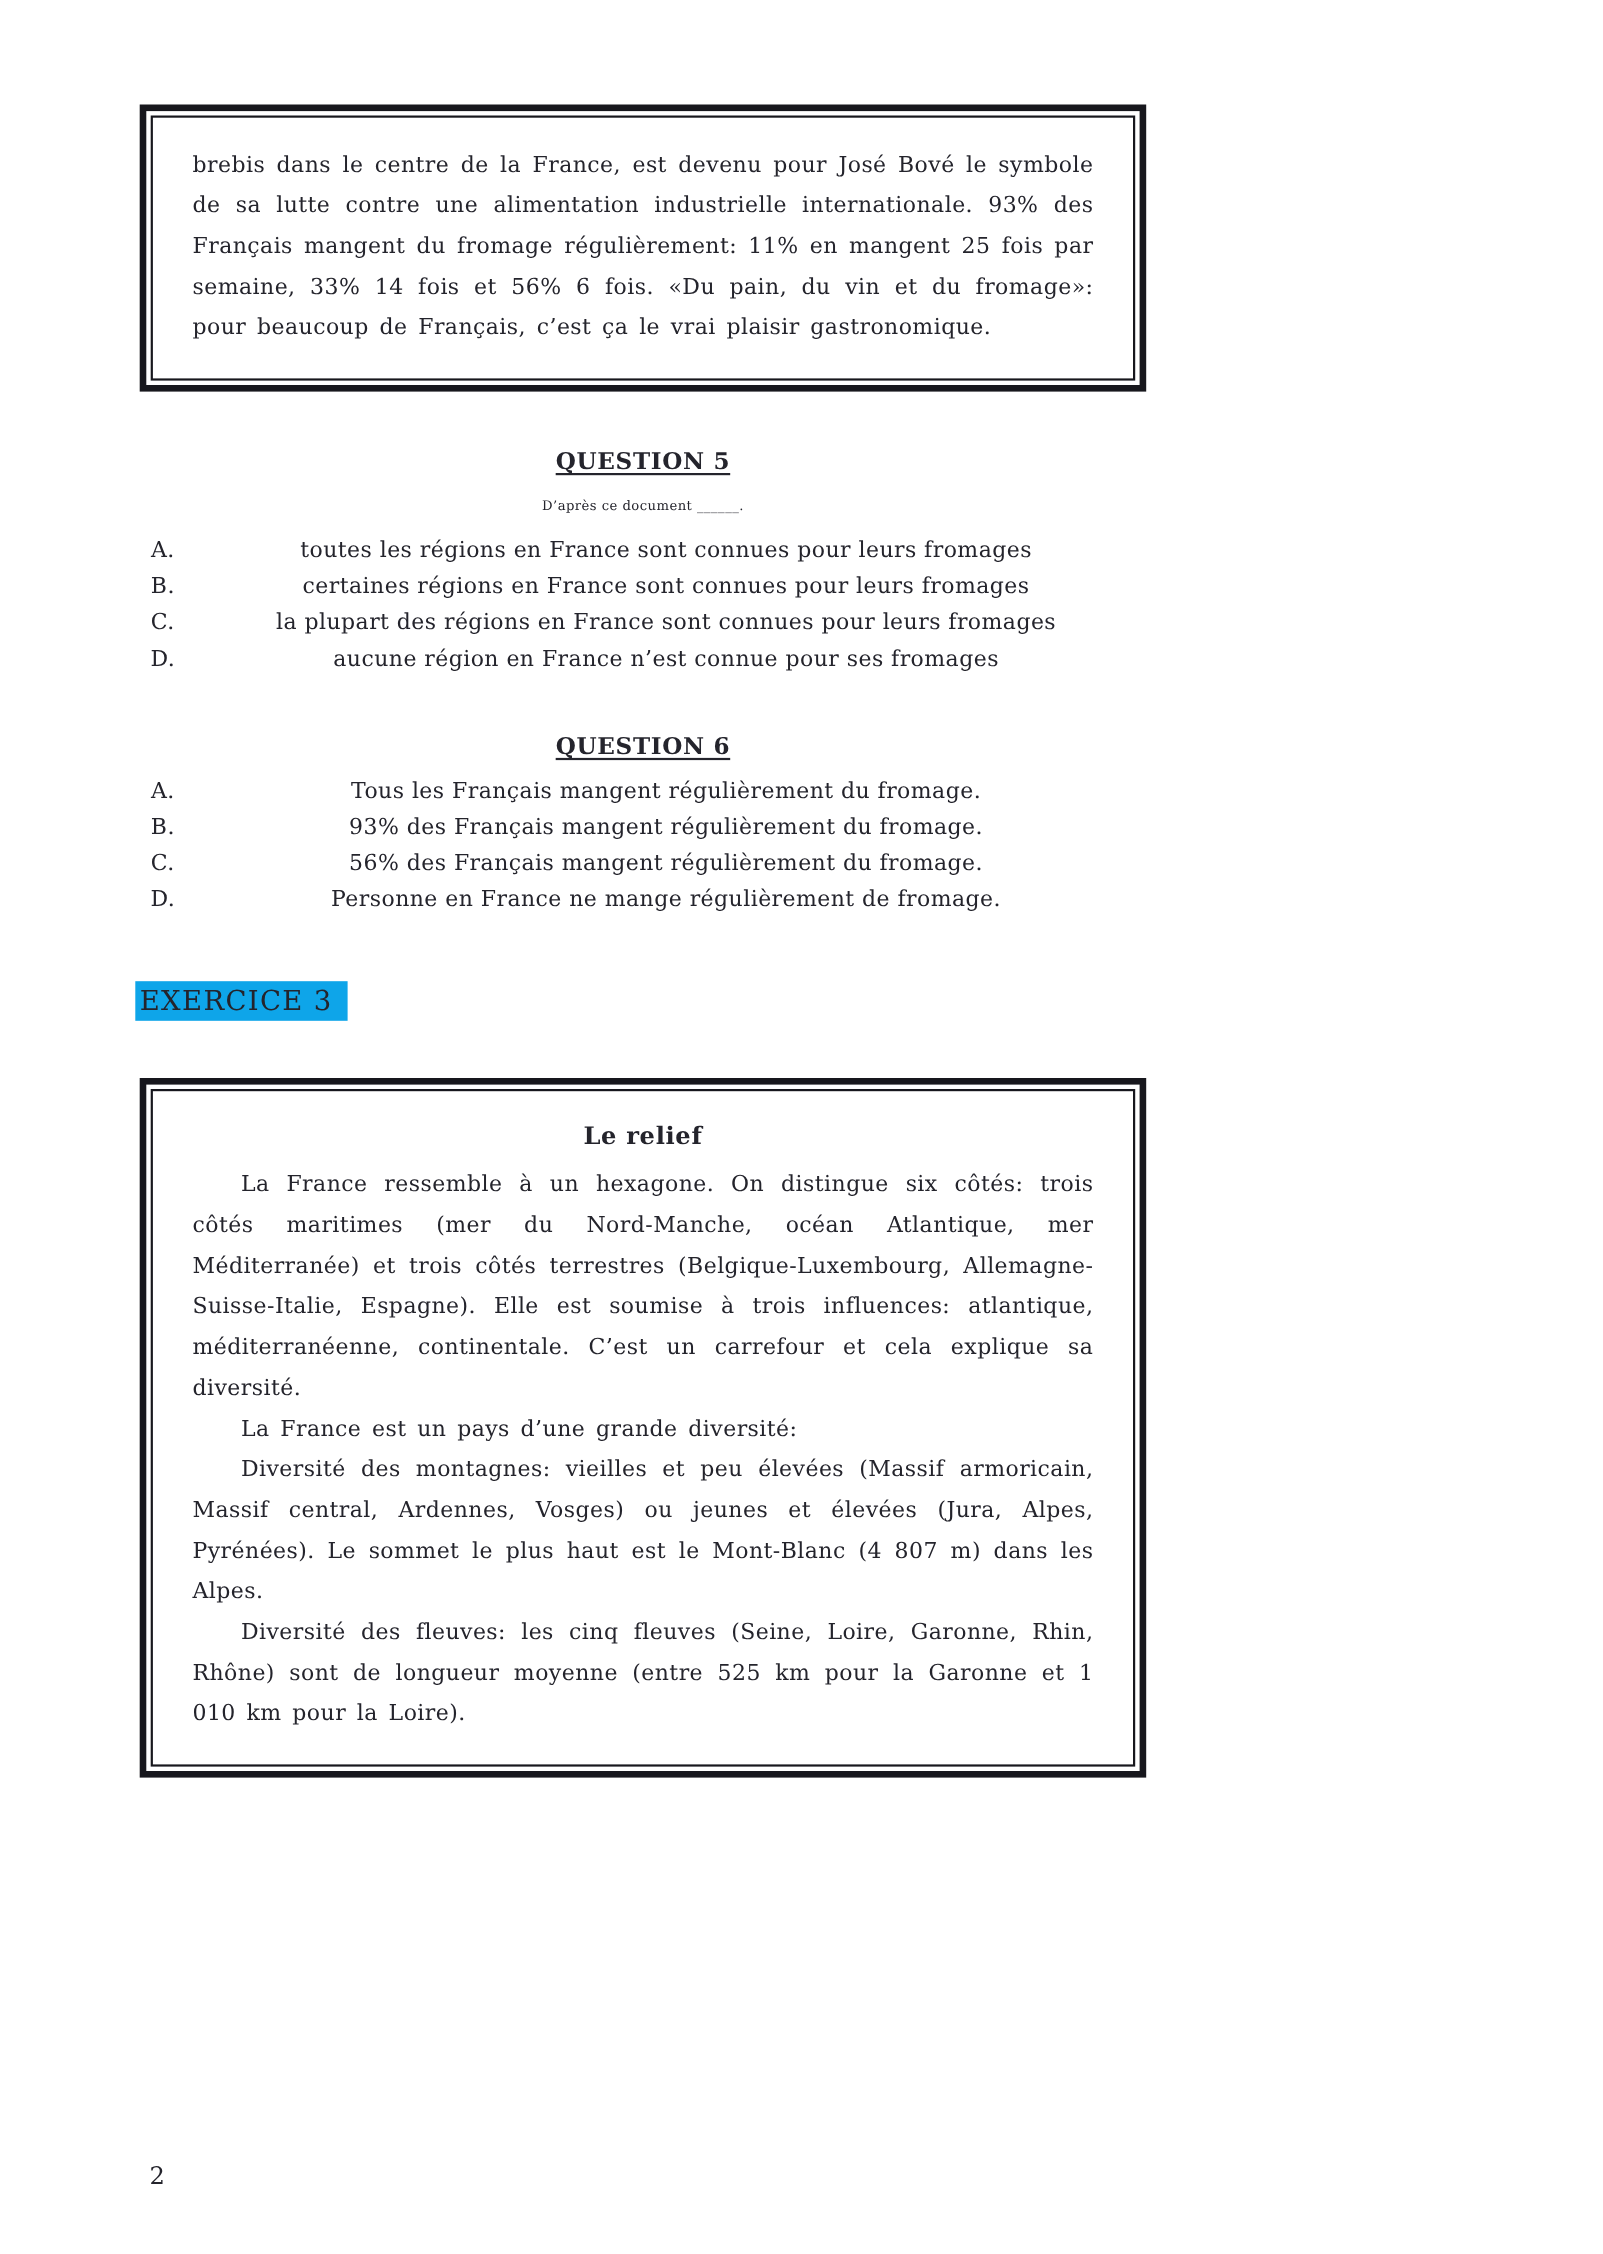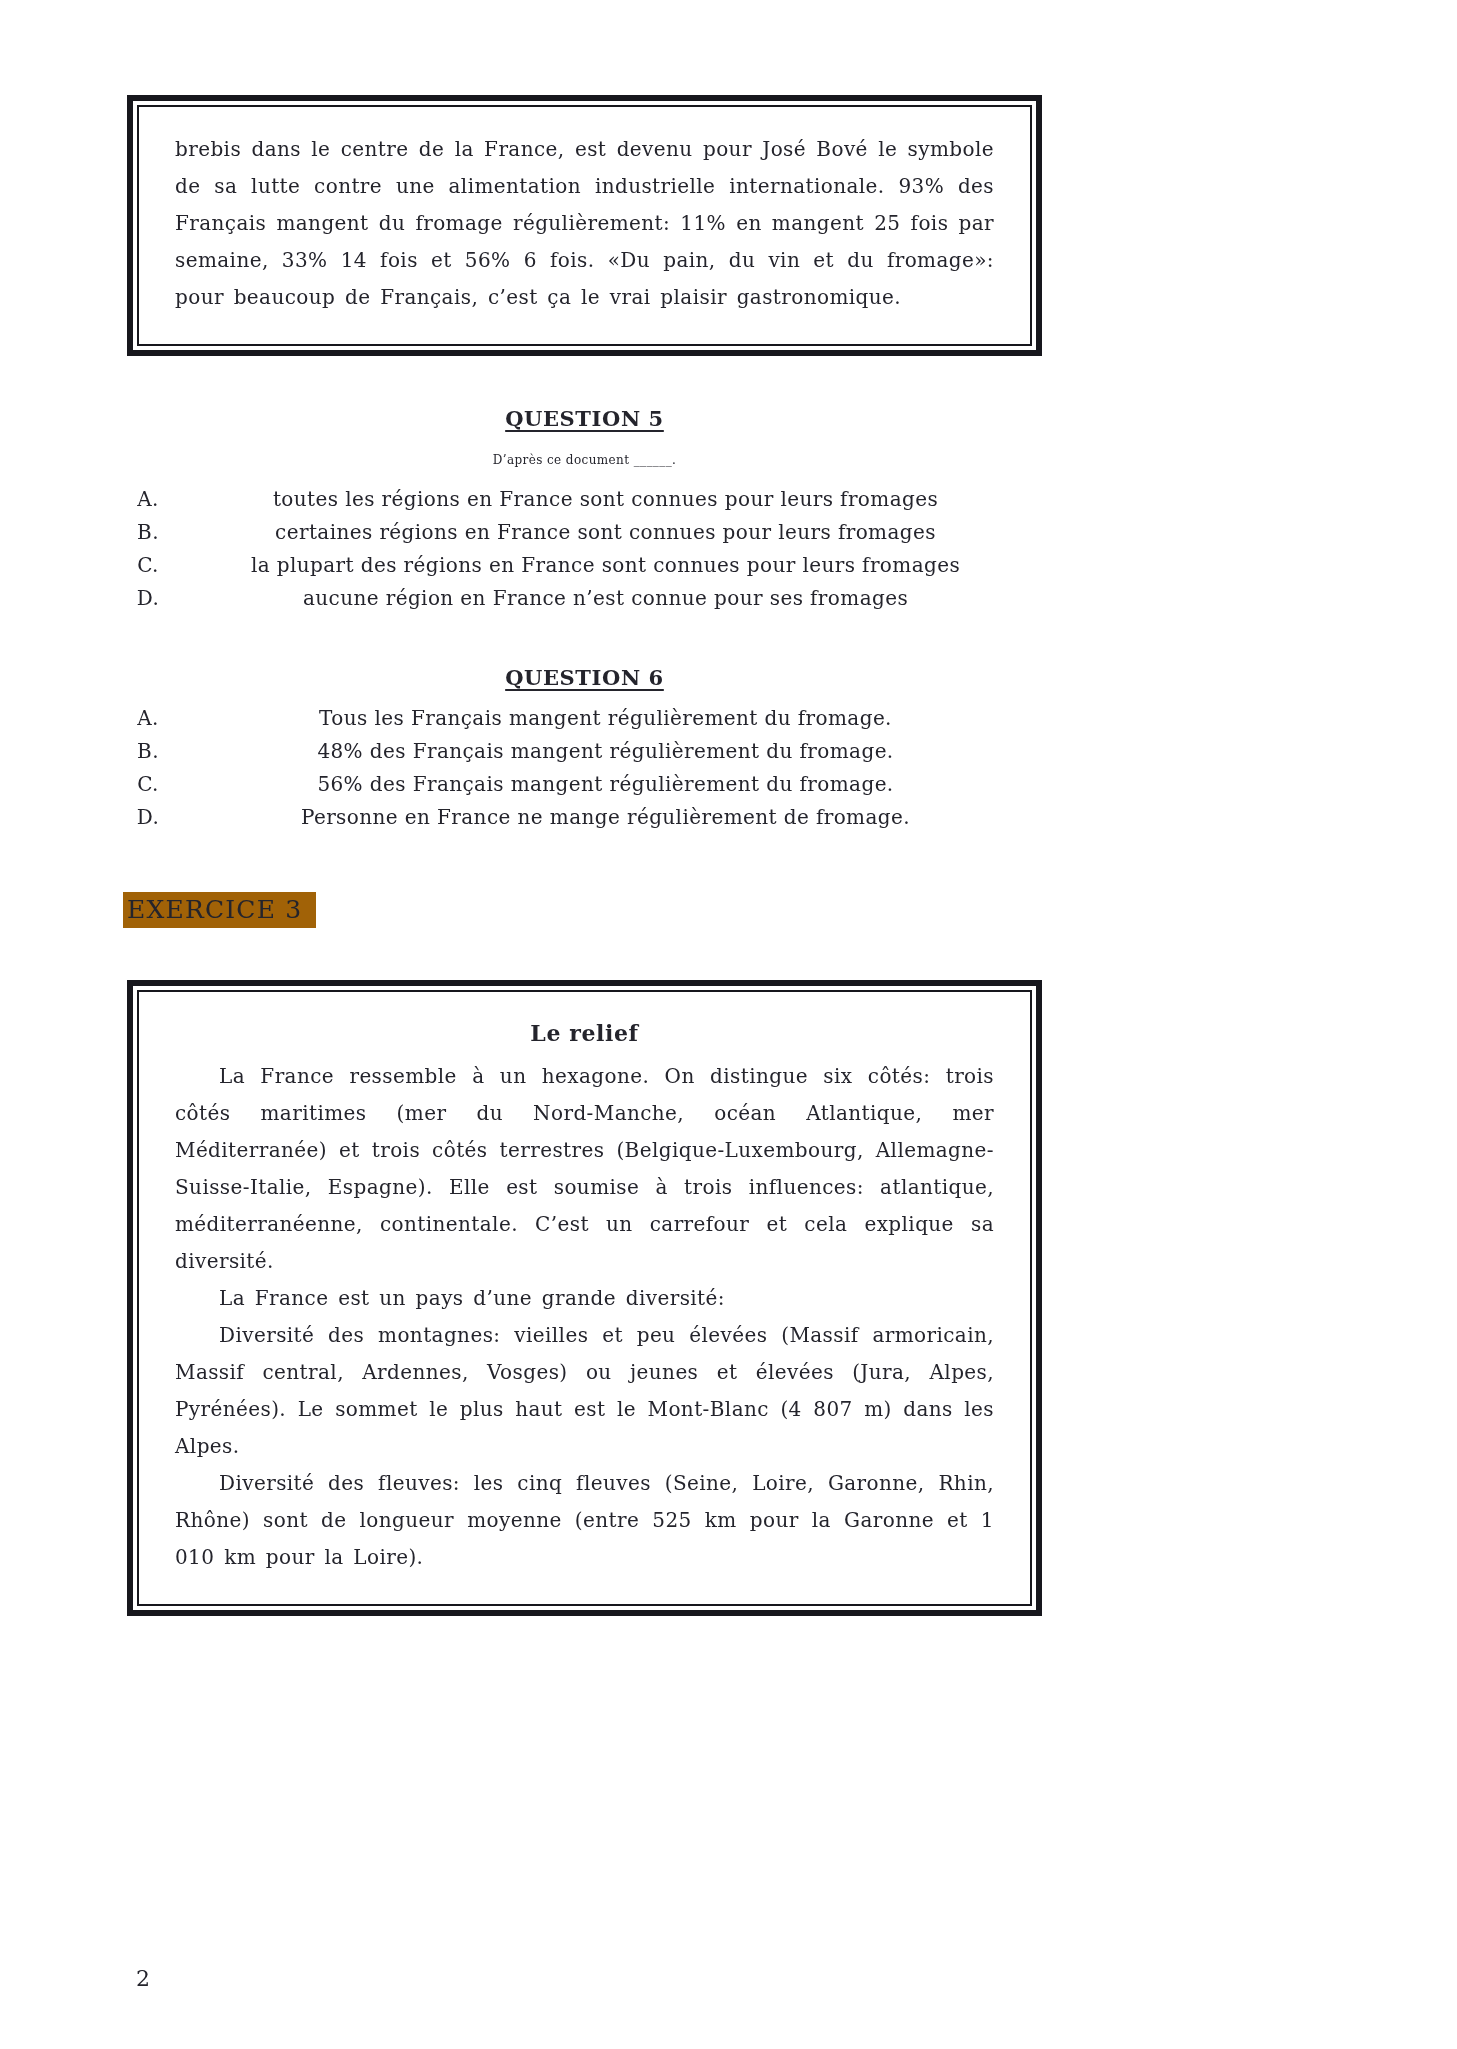--- a/index.html
+++ b/index.html
@@ -71,21 +71,21 @@
     width: 42px;
   }
   .option-text {
     flex: 1;
   }
   .exercice-wrap {
     margin-top: 58px;
   }
   .exercice-title {
     display: inline-block;
-    background: #a16207;
+    background: #0ea5e9;
     font-size: 25px;
     letter-spacing: 1.2px;
     padding: 3px 14px 4px 4px;
     margin-left: -4px;
   }
   .relief-frame {
     margin-top: 52px;
   }
   .relief-title {
     text-align: center;
@@ -144,21 +144,21 @@
     </div>
 
     <div class="question-block">
       <h3 class="q-title">QUESTION 6</h3>
       <div class="option">
         <span class="option-label">A.</span>
         <span class="option-text">Tous les Français mangent régulièrement du fromage.</span>
       </div>
       <div class="option">
         <span class="option-label">B.</span>
-        <span class="option-text">48% des Français mangent régulièrement du fromage.</span>
+        <span class="option-text">93% des Français mangent régulièrement du fromage.</span>
       </div>
       <div class="option">
         <span class="option-label">C.</span>
         <span class="option-text">56% des Français mangent régulièrement du fromage.</span>
       </div>
       <div class="option">
         <span class="option-label">D.</span>
         <span class="option-text">Personne en France ne mange régulièrement de fromage.</span>
       </div>
     </div>

